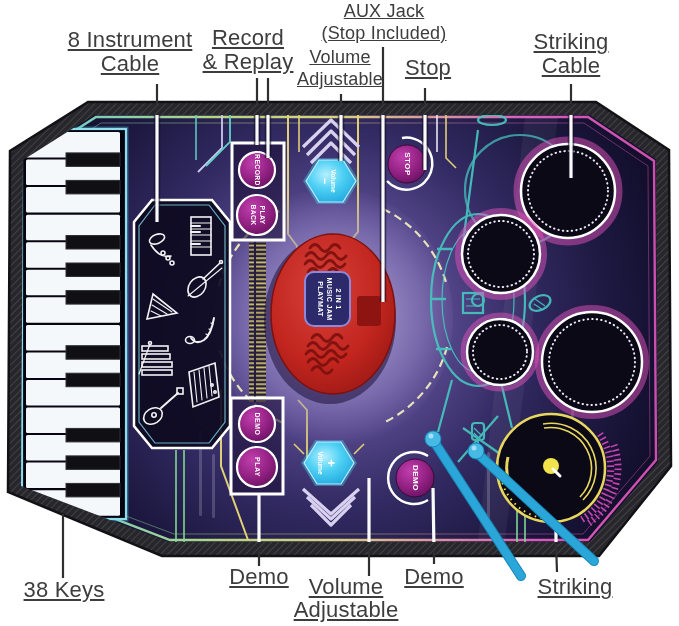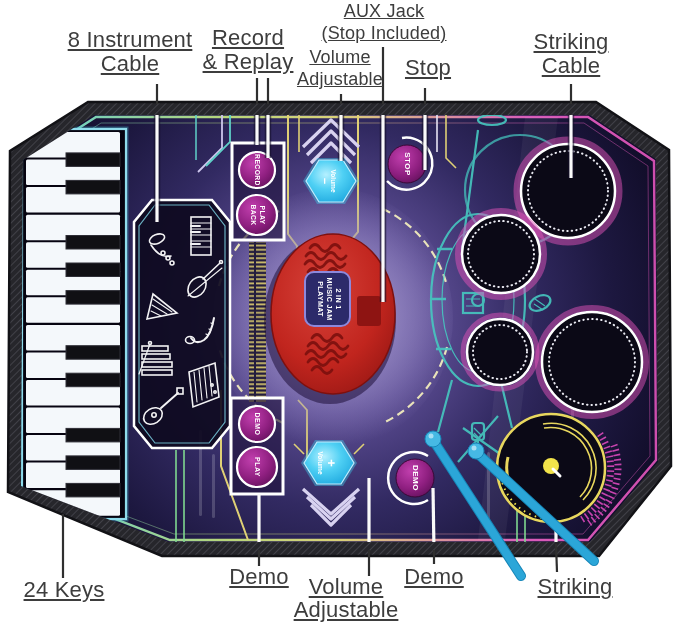--- a/index.html
+++ b/index.html
@@ -414,21 +414,21 @@
   <div>Adjustable</div>
 </div>
 <div class="lbl" style="left:396px;top:56px;width:64px;">
   <div>Stop</div>
 </div>
 <div class="lbl" style="left:519px;top:30px;width:104px;">
   <div>Striking</div>
   <div>Cable</div>
 </div>
 <div class="lbl" style="left:16px;top:578px;width:96px;">
-  <div>24 Keys</div>
+  <div>38 Keys</div>
 </div>
 <div class="lbl" style="left:221px;top:565px;width:76px;">
   <div>Demo</div>
 </div>
 <div class="lbl" style="left:284px;top:575px;width:124px;line-height:23px;">
   <div>Volume</div>
   <div>Adjustable</div>
 </div>
 <div class="lbl" style="left:396px;top:565px;width:76px;">
   <div>Demo</div>

